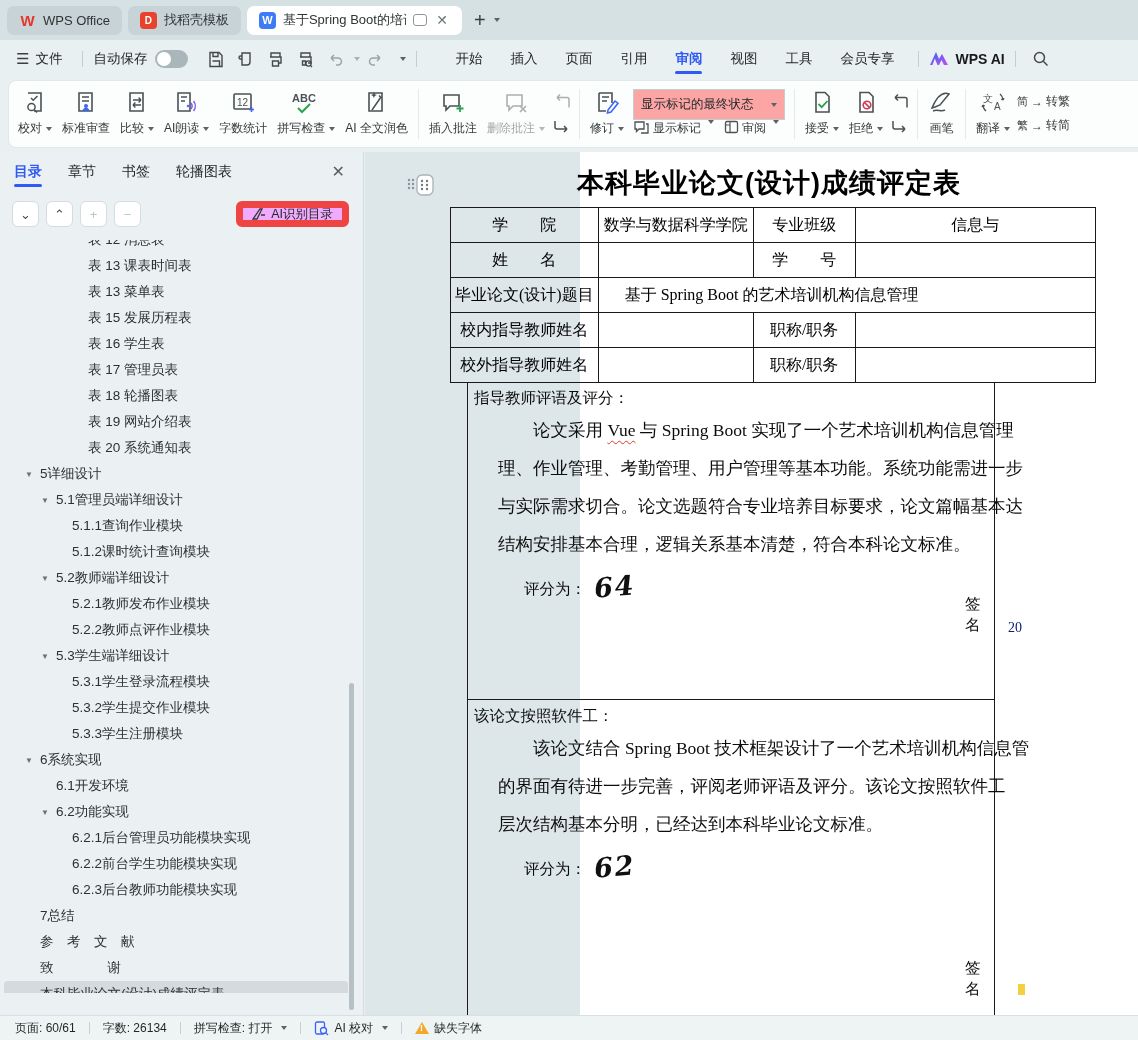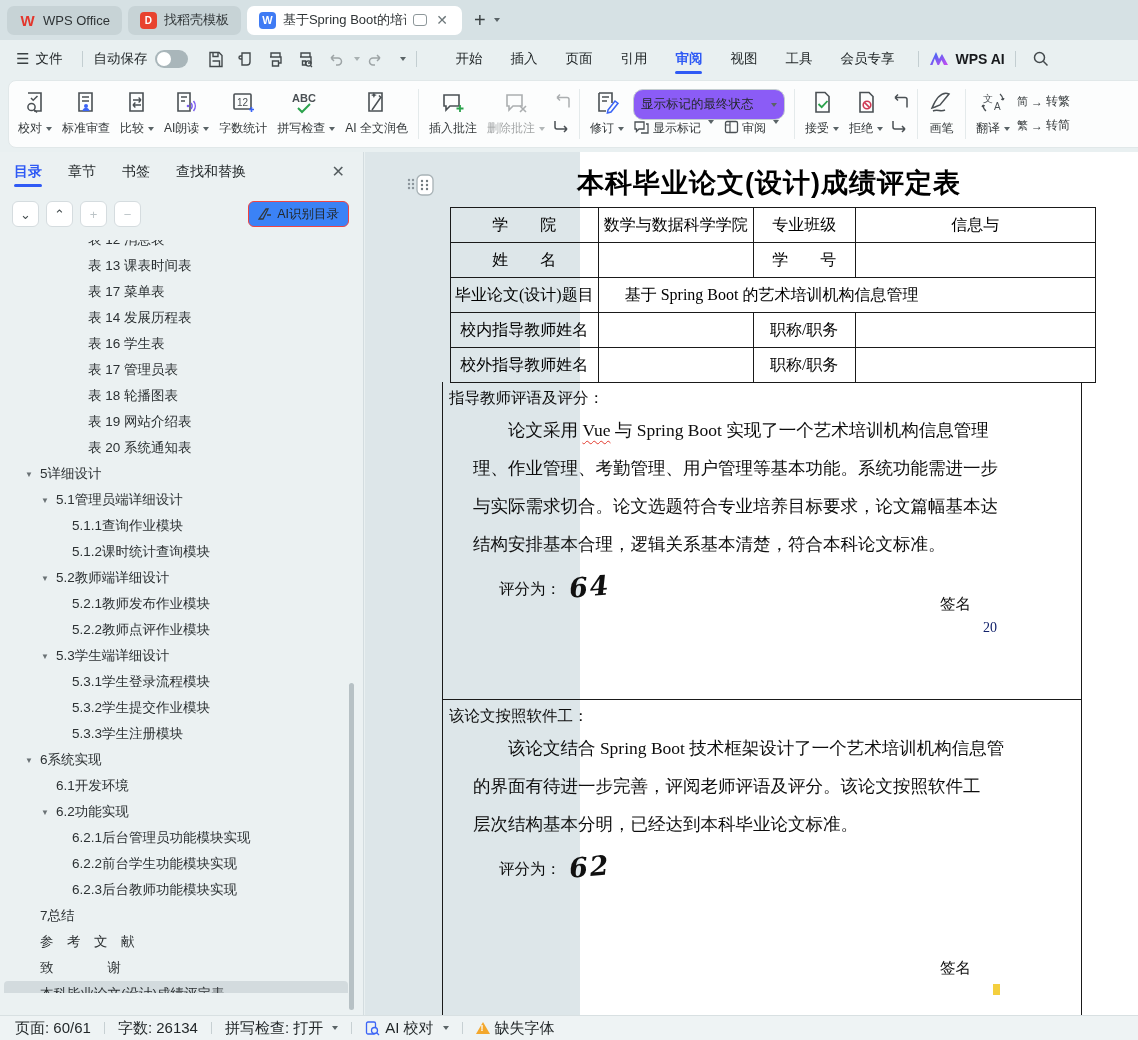--- a/index.html
+++ b/index.html
@@ -48,76 +48,76 @@
   .ribbon { position:absolute; top:80px; left:8px; width:1282px; height:68px; background:#fcfdfd;
     border:1px solid #e1e8e9; border-radius:8px; display:flex; align-items:stretch; padding:3px 4px; }
   .rsep { width:1px; background:#e4eaeb; margin:5px 5px; flex:0 0 auto; }
   .rbtn { display:flex; flex-direction:column; align-items:center; justify-content:space-between;
     padding:6px 5px 7px; font-size:12px; color:#33383a; border-radius:5px; flex:0 0 auto; }
   .rbtn .ric { height:27px; display:flex; align-items:flex-start; }
   .rlab { display:flex; align-items:center; white-space:nowrap; }
   .rstack { display:flex; flex-direction:column; justify-content:space-between; padding:7px 2px 8px; flex:0 0 auto; }
   .rsmall { height:20px; display:flex; align-items:center; }
   .rcol { display:flex; flex-direction:column; justify-content:space-between; padding:5px 4px 7px; flex:0 0 auto; }
-  .dd { width:152px; height:35px; border:1px solid #c4cdd0; border-radius:10px; background:#8b5cf6;
+  .dd { width:152px; height:35px; border:1px solid #c4cdd0; border-radius:0; background:#fca5a5;
     font-size:12.5px; display:flex; align-items:center; justify-content:space-between; padding:0 7px; color:#23282a; }
   .rrow { display:flex; align-items:center; gap:10px; font-size:12px; color:#33383a; }
   .rmini { display:flex; align-items:flex-start; gap:3px; white-space:nowrap; }
   .convtxt { display:flex; align-items:center; gap:3px; font-size:12px; white-space:nowrap; color:#33383a; }
   .convpre { font-size:11px; }
   
   .sidebar { position:absolute; top:152px; left:0; width:364px; height:863px; background:#ebf1f2;
     border-right:1px solid #d3dcdf; }
   .stabs { display:flex; align-items:center; gap:26px; padding:11px 14px 0 14px; font-size:14px; position:relative; }
   .stab { position:relative; padding-bottom:8px; color:#23282a; }
   .stab.active { color:#2f5af5; font-weight:bold; }
   .stab.active::after { content:""; position:absolute; left:0; right:0; bottom:2px; height:3px;
     border-radius:2px; background:#2f5af5; }
   .sclose { position:absolute; right:18px; top:10px; font-size:16px; color:#555d60; }
   .sbtns { display:flex; align-items:center; padding:12px 12px 0 12px; gap:7px; position:relative; }
   .sqbtn { width:27px; height:26px; background:#fff; border:1px solid #d5dcdf; border-radius:6px;
     display:flex; align-items:center; justify-content:center; font-size:13px; color:#474f52; }
   .sqbtn.dis { color:#bcc4c7; }
-  .aitoc { position:absolute; right:14px; top:12px; height:26px; background:#3b82f6; border:1px solid #ef4444;
+  .aitoc { position:absolute; right:14px; top:12px; height:26px; background:#f0abfc; border:7px solid #ef4444;
     border-radius:6px; display:flex; align-items:center; gap:5px; padding:0 9px; font-size:12.5px; color:#23282a; }
   .toc { position:absolute; top:88px; left:0; width:352px; bottom:22px; overflow:hidden; font-size:13.5px; color:#2c3133; }
   .titem { height:26px; display:flex; align-items:center; position:relative; margin:0 4px; border-radius:4px;
     white-space:nowrap; }
   .titem.sel { background:#d3dbde; }
   .titem.cut { margin-top:-13px; }
   .tarrow { position:absolute; font-size:8px; color:#6a7275; top:9px; }
   .sbar { position:absolute; right:9px; top:531px; width:5px; height:327px; border-radius:3px; background:#b7c1c5; }
   
   .docarea { position:absolute; left:365px; top:152px; width:773px; height:863px; background:#dde6e9; overflow:hidden; }
   .page { position:absolute; left:215px; top:0; width:720px; height:863px; background:#fff; }
   .doctitle { position:absolute; left:212px; top:13px; font-family:"Liberation Sans", sans-serif;
     font-weight:bold; font-size:27px; color:#000; white-space:nowrap; letter-spacing:1px; }
   .thandle { position:absolute; left:40px; top:21px; }
   .gtable { position:absolute; left:85px; top:55px; border-collapse:collapse; table-layout:fixed;
     font-family:"Liberation Serif", serif; font-size:16px; color:#000; }
   .gtable td { border:1px solid #1a1a1a; height:35px; text-align:center; padding:0 4px; overflow:visible;
     white-space:nowrap; }
   .gtable td.lft { text-align:left; padding-left:26px; }
-  .combox { position:absolute; left:77px; width:640px; border:1px solid #1a1a1a; border-top:none;
+  .combox { position:absolute; left:102px; width:528px; border:1px solid #1a1a1a; border-top:none;
     font-family:"Liberation Serif", serif; color:#0d0d0d; }
   .combox .chead { font-size:15.5px; padding:6px 0 0 6px; }
   .docline { white-space:nowrap; font-size:17.5px; line-height:38px; padding-left:6px;margin-left:24px; }
   .docline.firstline { text-indent:35px; }
   .sq { text-decoration:underline; text-decoration-style:wavy; text-decoration-color:#e23a2e;
     text-decoration-thickness:1px; text-underline-offset:4px; }
   .scoreline { display:flex; align-items:flex-start; gap:8px; padding-left:56px; margin-top:8px; }
   .scorelabel { font-size:15.5px; padding-top:8px; }
   .handscore { font-family:"DejaVu Serif", serif; font-style:italic; font-weight:bold; font-size:27px;
     transform:rotate(-5deg); letter-spacing:2px; color:#101010; }
   .signname { position:absolute; font-size:15.5px; }
   .datefrag { position:absolute; font-size:14px; color:#12226b; }
   .ymark { position:absolute; width:7px; height:11px; background:#f4cf3e; }
   
   .statusbar { position:absolute; left:0; bottom:0; width:100%; height:25px; background:#eef3f4;
-    border-top:1px solid #d8e0e2; display:flex; align-items:center; font-size:15px; color:#1f2426;
+    border-top:1px solid #d8e0e2; display:flex; align-items:center; font-size:12px; color:#1f2426;
     padding-left:15px;margin-top:40px; }
   .sitem { display:flex; align-items:center; gap:5px; white-space:nowrap; }
   .ssep { width:1px; height:12px; background:#c7d0d3; margin:0 13px; }
   .warn-tri { position:relative; width:0; height:0; border-left:7px solid transparent; border-right:7px solid transparent;
     border-bottom:12px solid #f3a72c; }
   .warn-tri::after { content:"!"; position:absolute; left:-2px; top:1px; color:#fff; font-size:9px; font-weight:bold; }
 </style>
 </head>
 <body>
 
@@ -452,21 +452,21 @@
       <span class="convpre">繁</span>→<span>转简</span>
     </span>
   </div>
 </div>
 
 <div class="sidebar">
   <div class="stabs">
       <span class="stab active">目录</span>
       <span class="stab">章节</span>
       <span class="stab">书签</span>
-      <span class="stab">查找和替换</span>
+      <span class="stab">轮播图表</span>
     </div>
   <span class="sclose">✕</span>
   <div class="sbtns">
     <span class="sqbtn">⌄</span>
     <span class="sqbtn">⌃</span>
     <span class="sqbtn dis">+</span>
     <span class="sqbtn dis">−</span>
     <span class="aitoc">
       <svg width="14" height="12" viewBox="0 0 14 12">
           <path d="M1 11 L8 1 h2 L5 11z M9 7h4" fill="none" stroke="#33383a" stroke-width="1.3"></path>
@@ -475,24 +475,24 @@
     </span>
   </div>
   <div class="toc">
       <div class="titem cut" style="padding-left: 84px;">
         <span>表 12 消息表</span>
       </div>
       <div class="titem" style="padding-left: 84px;">
         <span>表 13 课表时间表</span>
       </div>
       <div class="titem" style="padding-left: 84px;">
-        <span>表 17 菜单表</span>
-      </div>
-      <div class="titem" style="padding-left: 84px;">
-        <span>表 14 发展历程表</span>
+        <span>表 13 菜单表</span>
+      </div>
+      <div class="titem" style="padding-left: 84px;">
+        <span>表 15 发展历程表</span>
       </div>
       <div class="titem" style="padding-left: 84px;">
         <span>表 16 学生表</span>
       </div>
       <div class="titem" style="padding-left: 84px;">
         <span>表 17 管理员表</span>
       </div>
       <div class="titem" style="padding-left: 84px;">
         <span>表 18 轮播图表</span>
       </div>

